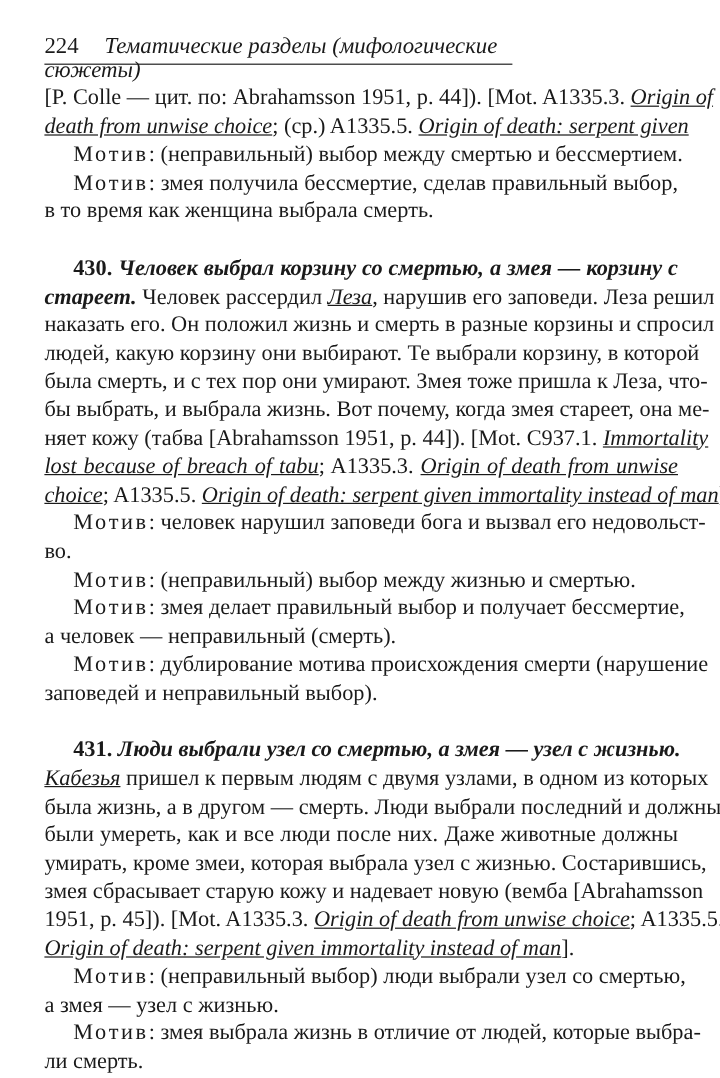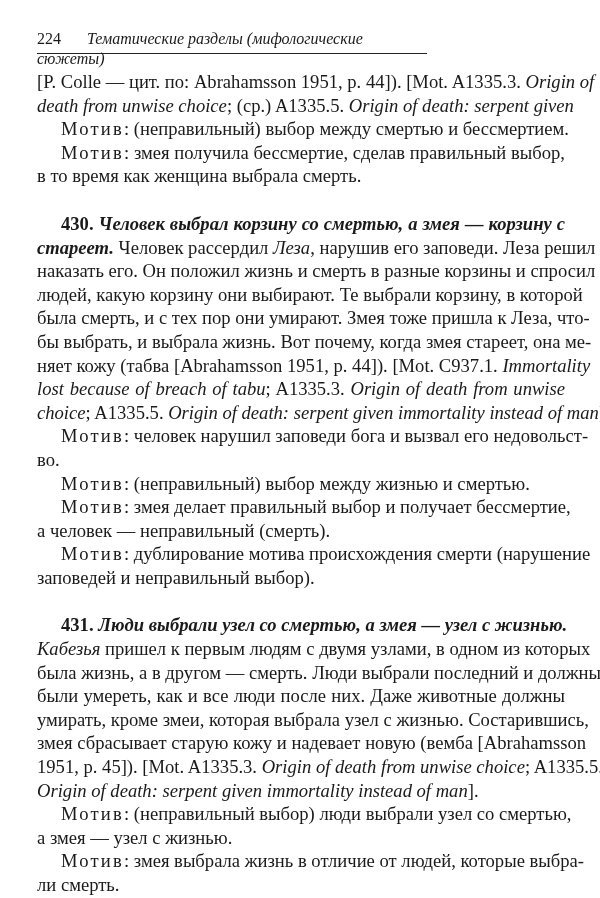--- a/index.html
+++ b/index.html
@@ -1,28 +1,28 @@
 <!DOCTYPE html>
 <html><head>
 <meta charset="utf-8">
 <style>
   html, body { margin: 0; padding: 0; background: #ffffff; }
   body { width: 600px; height: 898px; position: relative; overflow: hidden;
          font-family: "Liberation Serif", "DejaVu Serif", serif; color: #1a1a1a; }
   .header { position: absolute; left: 37px; top: 29px; width: 390px; height: 24px;
-            border-bottom: 1.5px solid #222; font-size: 16px; line-height: 20px; }
+            border-bottom: 1.5px solid #222; font-size: 19px; line-height: 20px; }
   .header .pnum { display: inline-block; width: 50px; }
   .header .running { font-style: italic; }
   .body { position: absolute; left: 37px; top: 70px; width: 528px;
           font-size: 18.6px; line-height: 23.6px; }
   .ln { display: block; white-space: nowrap; text-align: justify; text-align-last: justify; height: 23.6px; }
   .ln.last { text-align-last: left; }
   .ind { padding-left: 24px; }
   .gap { height: 24px; }
-  i { font-style: italic; }
+  i { font-style: italic; text-decoration: underline; }
   .sp { letter-spacing: 2.2px; }
   .num { font-weight: bold; }
   .ttl { font-weight: bold; font-style: italic; margin-top: 36px; }
 </style>
 </head>
 <body>
 
 <div class="header">
   <span class="pnum">224</span><span class="running">Тематические разделы (мифологические сюжеты)</span>
 </div>

